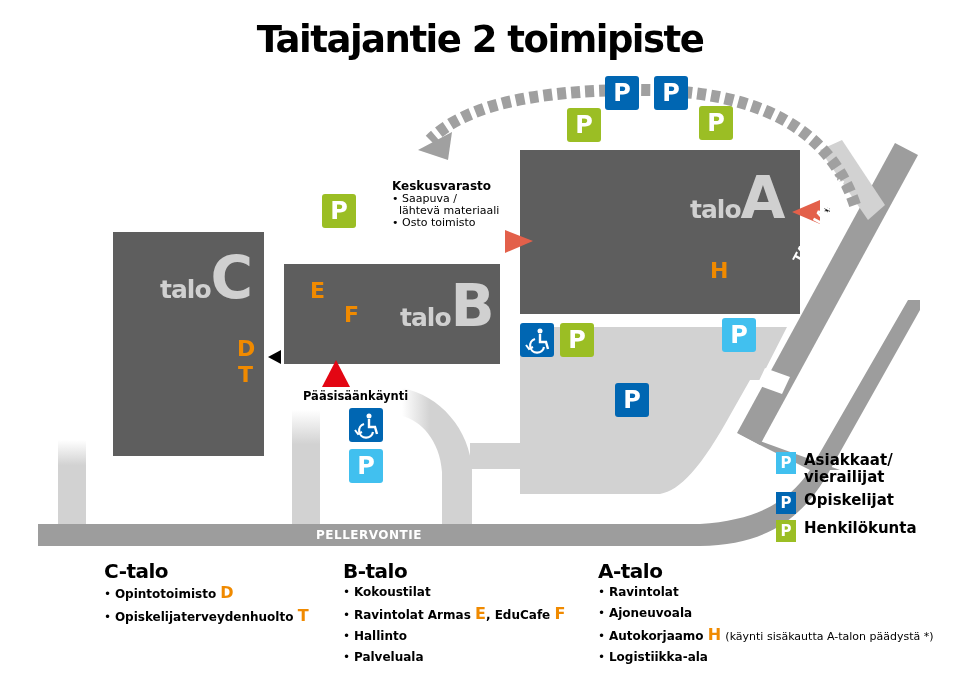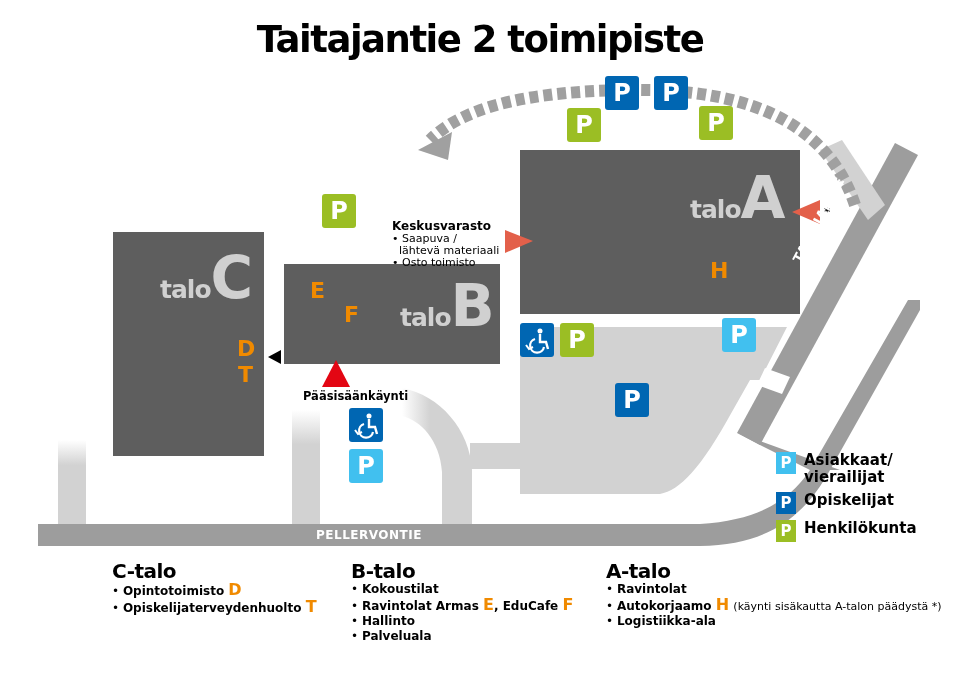--- a/index.html
+++ b/index.html
@@ -17,24 +17,24 @@
   .talo .lg { font-size:58px; letter-spacing:-2px; }
   .orange { color:#f08a00; font-weight:bold; font-family:"DejaVu Sans", sans-serif; }
   .mlabel { position:absolute; color:#f08a00; font-weight:bold; font-size:22px; font-family:"DejaVu Sans", sans-serif; }
   .note { position:absolute; font-size:11px; line-height:12px; color:#000; font-family:"DejaVu Sans", sans-serif; }
   .note b { font-size:12px; }
   .road-label { position:absolute; color:#fff; font-weight:bold; font-family:"DejaVu Sans", sans-serif; font-size:12px; letter-spacing:0.5px; }
   .legend { position:absolute; left:776px; top:452px; }
   .legend .row { display:flex; align-items:flex-start; margin-bottom:6px; }
   .legend .sw { width:20px; height:22px; color:#fff; font-weight:bold; font-size:15px; line-height:22px; text-align:center; margin-right:8px; flex:none; }
   .legend .lt { font-size:15px; font-weight:bold; line-height:17px; color:#000; font-family:"DejaVu Sans", sans-serif; }
-  .info { position:absolute; font-family:"DejaVu Sans", sans-serif; color:#000;margin-left:8px; }
+  .info { position:absolute; font-family:"DejaVu Sans", sans-serif; color:#000; }
   .info h3 { margin:0; font-size:20px; font-weight:bold; line-height:22px; letter-spacing:-0.5px; }
   .info ul { margin:0; padding:0; list-style:none; }
-  .info li { font-size:12px; font-weight:bold; line-height:15px; white-space:nowrap; }
+  .info li { font-size:12px; font-weight:bold; line-height:21px; white-space:nowrap; }
   .info li::before { content:"• "; font-weight:normal; }
   .info li .orange { font-size:16px; }
   .info li .small { font-weight:normal; font-size:11px; }
 </style>
 </head>
 <body>
 
 <div class="title">Taitajantie 2 toimipiste</div>
 
 <svg class="map" width="960" height="676" viewBox="0 0 960 676">
@@ -89,21 +89,21 @@
 <div class="talo" style="left:690px;top:164px;">
   <span class="sm">talo</span><span class="lg">A</span>
 </div>
 
 <div class="mlabel" style="left:237px;top:336px;">D</div>
 <div class="mlabel" style="left:238px;top:362px;">T</div>
 <div class="mlabel" style="left:310px;top:278px;">E</div>
 <div class="mlabel" style="left:344px;top:302px;">F</div>
 <div class="mlabel" style="left:710px;top:258px;">H</div>
 
-<div class="note" style="left:392px;top:180px;margin-top:40px;">
+<div class="note" style="left:392px;top:180px;">
   <b>Keskusvarasto</b><br>
   • <span>Saapuva /</span><br>
   &nbsp;&nbsp;<span>lähtevä materiaali</span><br>
   • <span>Osto toimisto</span>
 </div>
 
 <div class="abs" style="left:824px;top:205px;font-size:12px;font-weight:bold;">*</div>
 
 <div class="abs" style="left:303px;top:389px;font-size:11.5px;font-weight:bold;">Pääsisäänkäynti</div>
 
@@ -167,16 +167,17 @@
     <li><span>Ravintolat Armas</span> <span class="orange">E</span><span>, EduCafe</span> <span class="orange">F</span></li>
     <li><span>Hallinto</span></li>
     <li><span>Palveluala</span></li>
   </ul>
 </div>
 
 <div class="info" style="left:598px;top:560px;">
   <h3>A-talo</h3>
   <ul>
     <li><span>Ravintolat</span></li>
+    <li><span>Ajoneuvoala</span></li>
     <li><span>Autokorjaamo</span> <span class="orange">H</span> <span class="small">(käynti sisäkautta A-talon päädystä *)</span></li>
     <li><span>Logistiikka-ala</span></li>
   </ul>
 </div>
 
 </body></html>

